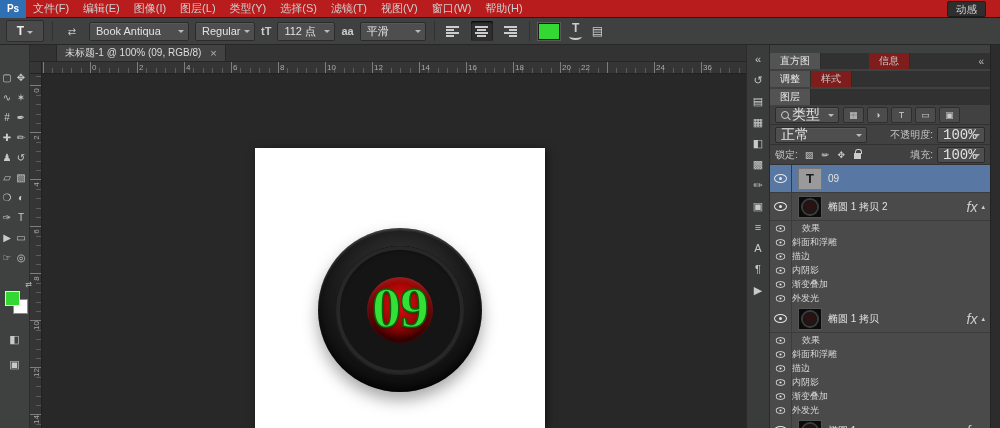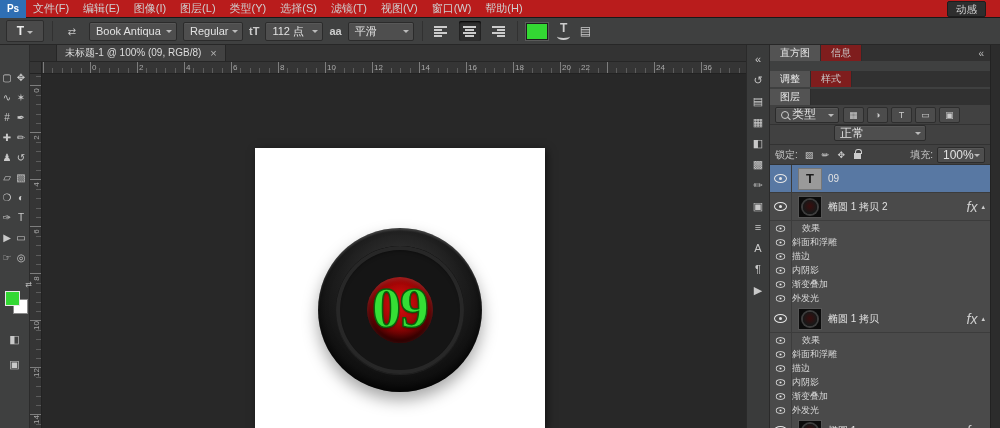--- a/index.html
+++ b/index.html
@@ -19,21 +19,21 @@
     box-sizing:border-box;gap:6px;z-index:8;}
   .tool-well{width:36px;height:20px;background:#4a4a4a;border:1px solid #2d2d2d;border-radius:2px;
     display:flex;align-items:center;justify-content:center;gap:3px;color:#eee;font-size:12px;font-weight:bold;}
   .mini-arrow{width:0;height:0;border:3px solid transparent;border-top-color:#bbb;margin-top:6px;}
   .sep{width:1px;height:20px;background:#313131;margin:0 2px;flex:none;}
   .combo{display:flex;align-items:center;background:#4e4e4e;border:1px solid #2b2b2b;border-radius:2px;
     height:19px;font-size:11px;color:#e2e2e2;padding:0 16px 0 6px;position:relative;
     box-shadow:inset 0 1px 0 rgba(255,255,255,.06);box-sizing:border-box;white-space:nowrap;}
   .combo::after{content:"";position:absolute;right:4px;top:50%;margin-top:-1px;
     border:3px solid transparent;border-top-color:#bbb;}
-  .w-font{width:88px}.w-style{width:60px}.w-size{width:58px}.w-aa{width:66px}
+  .w-font{width:100px}.w-style{width:60px}.w-size{width:58px}.w-aa{width:66px}
   .icon-label{font-size:10px;color:#c6c6c6;}
   .tt-glyph{font-size:11px;color:#ccc;font-weight:bold;}
   .opt-btn{width:22px;height:20px;display:flex;align-items:center;justify-content:center;border-radius:2px;}
   .opt-btn.active{background:#2f2f2f;box-shadow:inset 0 1px 2px #000;}
   .align-icon{width:15px;height:12px;display:inline-block;background-repeat:no-repeat;}
   .align-l{background-image:linear-gradient(#ccc,#ccc),linear-gradient(#ccc,#ccc),linear-gradient(#ccc,#ccc),linear-gradient(#ccc,#ccc);
     background-size:13px 2px,8px 2px,13px 2px,8px 2px;background-position:0 1px,0 4px,0 7px,0 10px;}
   .align-c{background-image:linear-gradient(#ccc,#ccc),linear-gradient(#ccc,#ccc),linear-gradient(#ccc,#ccc),linear-gradient(#ccc,#ccc);
     background-size:13px 2px,9px 2px,13px 2px,9px 2px;background-position:1px 1px,3px 4px,1px 7px,3px 10px;}
   .align-r{background-image:linear-gradient(#ccc,#ccc),linear-gradient(#ccc,#ccc),linear-gradient(#ccc,#ccc),linear-gradient(#ccc,#ccc);
@@ -96,22 +96,22 @@
   .dock-icon{font-size:11px;color:#c9c9c9;height:12px;line-height:12px;}
   
   .panels{position:absolute;left:770px;top:45px;width:220px;bottom:0;background:#3f4040;z-index:5;}
   .pgroup{position:absolute;left:0;width:100%;height:16px;background:#313131;display:flex;align-items:stretch;box-sizing:border-box;}
   .ptab{padding:0 10px;font-size:10px;color:#c9c9c9;background:#7f1d1d;border-right:1px solid #2c2c2c;
     display:flex;align-items:center;white-space:nowrap;}
   .ptab.active{background:#535353;color:#ececec;}
   .pcollapse{margin-left:auto;margin-right:6px;color:#bbb;font-size:10px;display:flex;align-items:center;}
   .lctl{position:absolute;left:0;right:0;display:flex;align-items:center;padding:0 5px;gap:4px;
     background:#414141;border-bottom:1px solid #323232;box-sizing:border-box;}
-  .lctl-filter{top:60px;height:20px;}.lctl-blend{top:80px;height:20px;flex-direction:column;}.lctl-lock{top:100px;height:20px;}
-  .combo.small{height:16px;font-size:12px;padding:0 13px 0 5px;}
+  .lctl-filter{top:60px;height:20px;}.lctl-blend{top:80px;height:20px;}.lctl-lock{top:100px;height:20px;}
+  .combo.small{height:16px;font-size:14px;padding:0 13px 0 5px;font-family:Liberation Mono, monospace;}
   .w-type{width:64px;gap:3px}.w-blend{width:92px}
   .sm-label{font-size:10px;color:#c6c6c6;white-space:nowrap;}
   .mag{width:6px;height:6px;border:1px solid #ccc;border-radius:50%;position:relative;display:inline-block;flex:none;}
   .mag::after{content:"";position:absolute;width:4px;height:1px;background:#ccc;right:-3px;bottom:-1px;transform:rotate(45deg);}
   .fbtn{width:19px;height:14px;background:#4c4c4c;border:1px solid #2e2e2e;border-radius:2px;
     display:flex;align-items:center;justify-content:center;font-size:9px;color:#ccc;flex:none;}
   .lockbtn{width:15px;height:15px;display:flex;align-items:center;justify-content:center;font-size:9px;color:#ccc;flex:none;}
   .lock{width:7px;height:6px;background:#ccc;position:relative;display:inline-block;margin-top:3px;}
   .lock::before{content:"";position:absolute;left:1px;top:-4px;width:5px;height:4px;border:1px solid #ccc;
     border-bottom:none;border-radius:3px 3px 0 0;}
@@ -284,21 +284,21 @@
       <div class="dock-icon">▣</div>
       <div class="dock-icon">≡</div>
       <div class="dock-icon">A</div>
       <div class="dock-icon">¶</div>
       <div class="dock-icon">▶</div>
     </div>
 
   <div class="panels">
     <div></div>
 
-    <div class="pgroup" style="top: 0;">
+    <div class="pgroup" style="top: 8px; gap: 48px;">
         <div class="ptab active">直方图</div>
         <div class="ptab">信息</div>
         <div class="pcollapse">«</div>
       </div>
       <div class="pgroup" style="top: 26px;">
         <div class="ptab active">调整</div>
         <div class="ptab">样式</div>
       </div>
       <div class="pgroup" style="top: 44px;">
         <div class="ptab active">图层</div>

